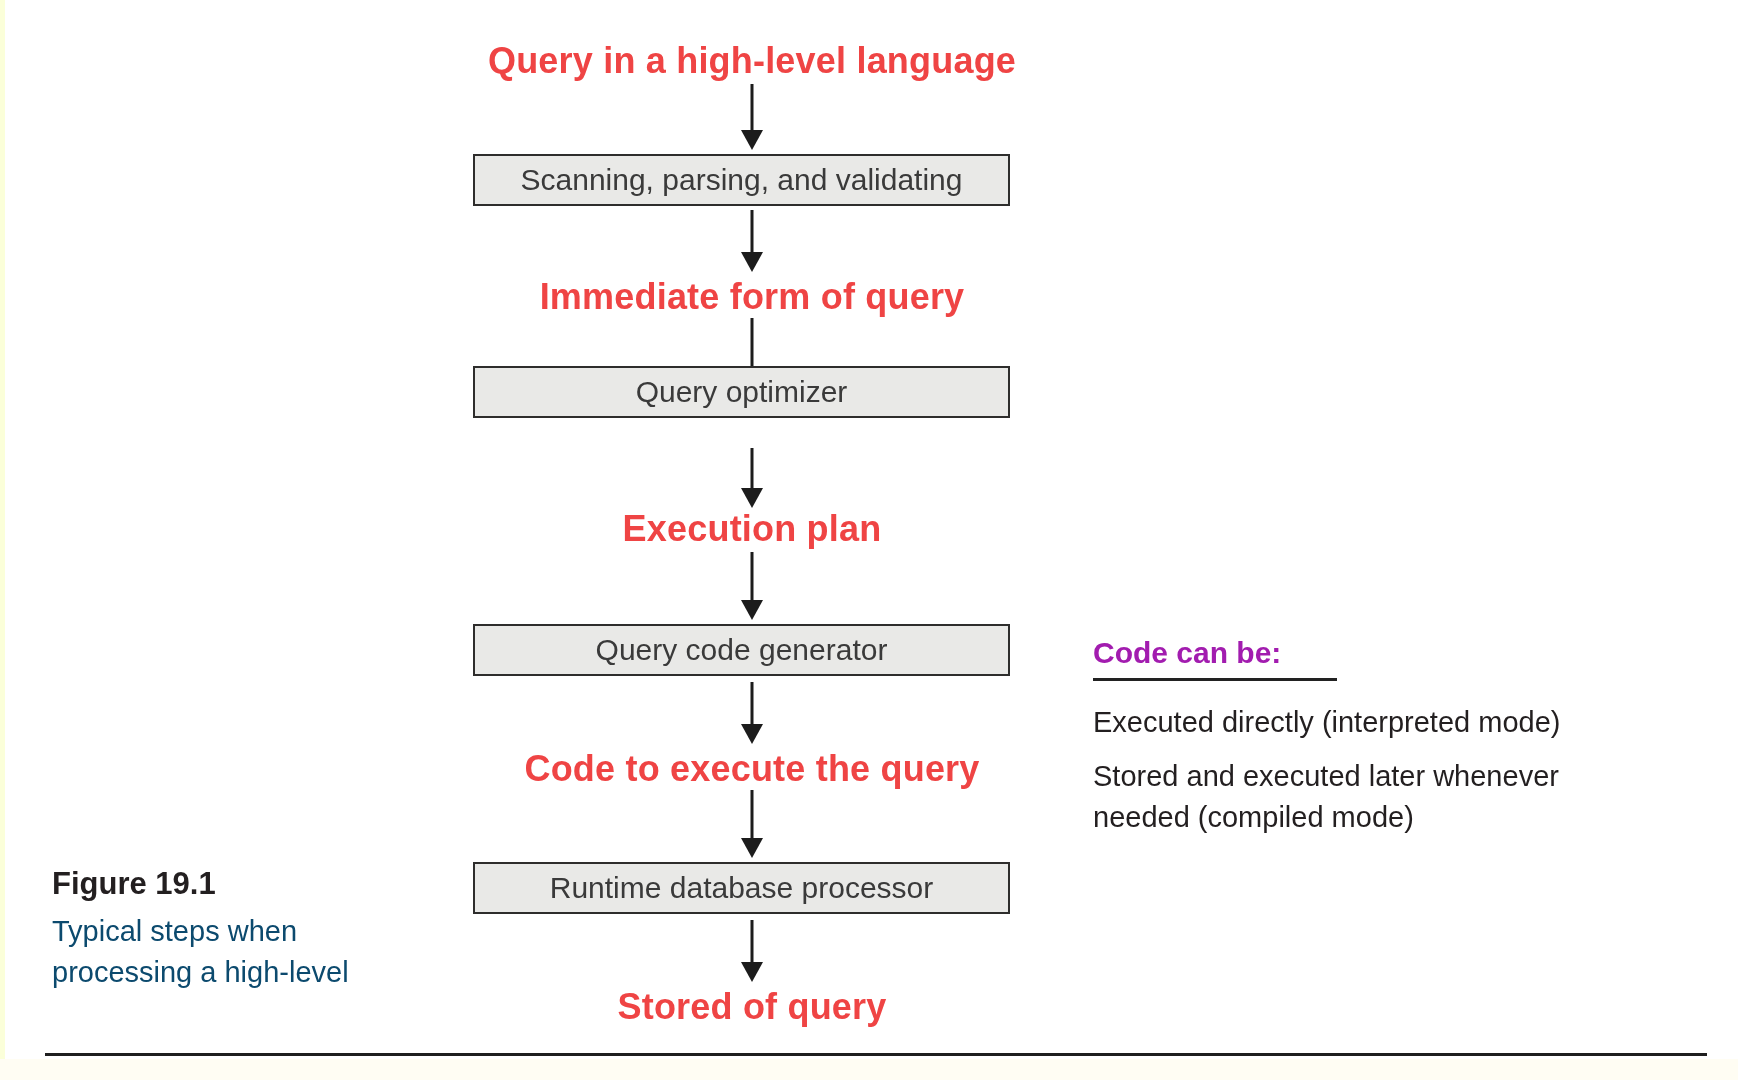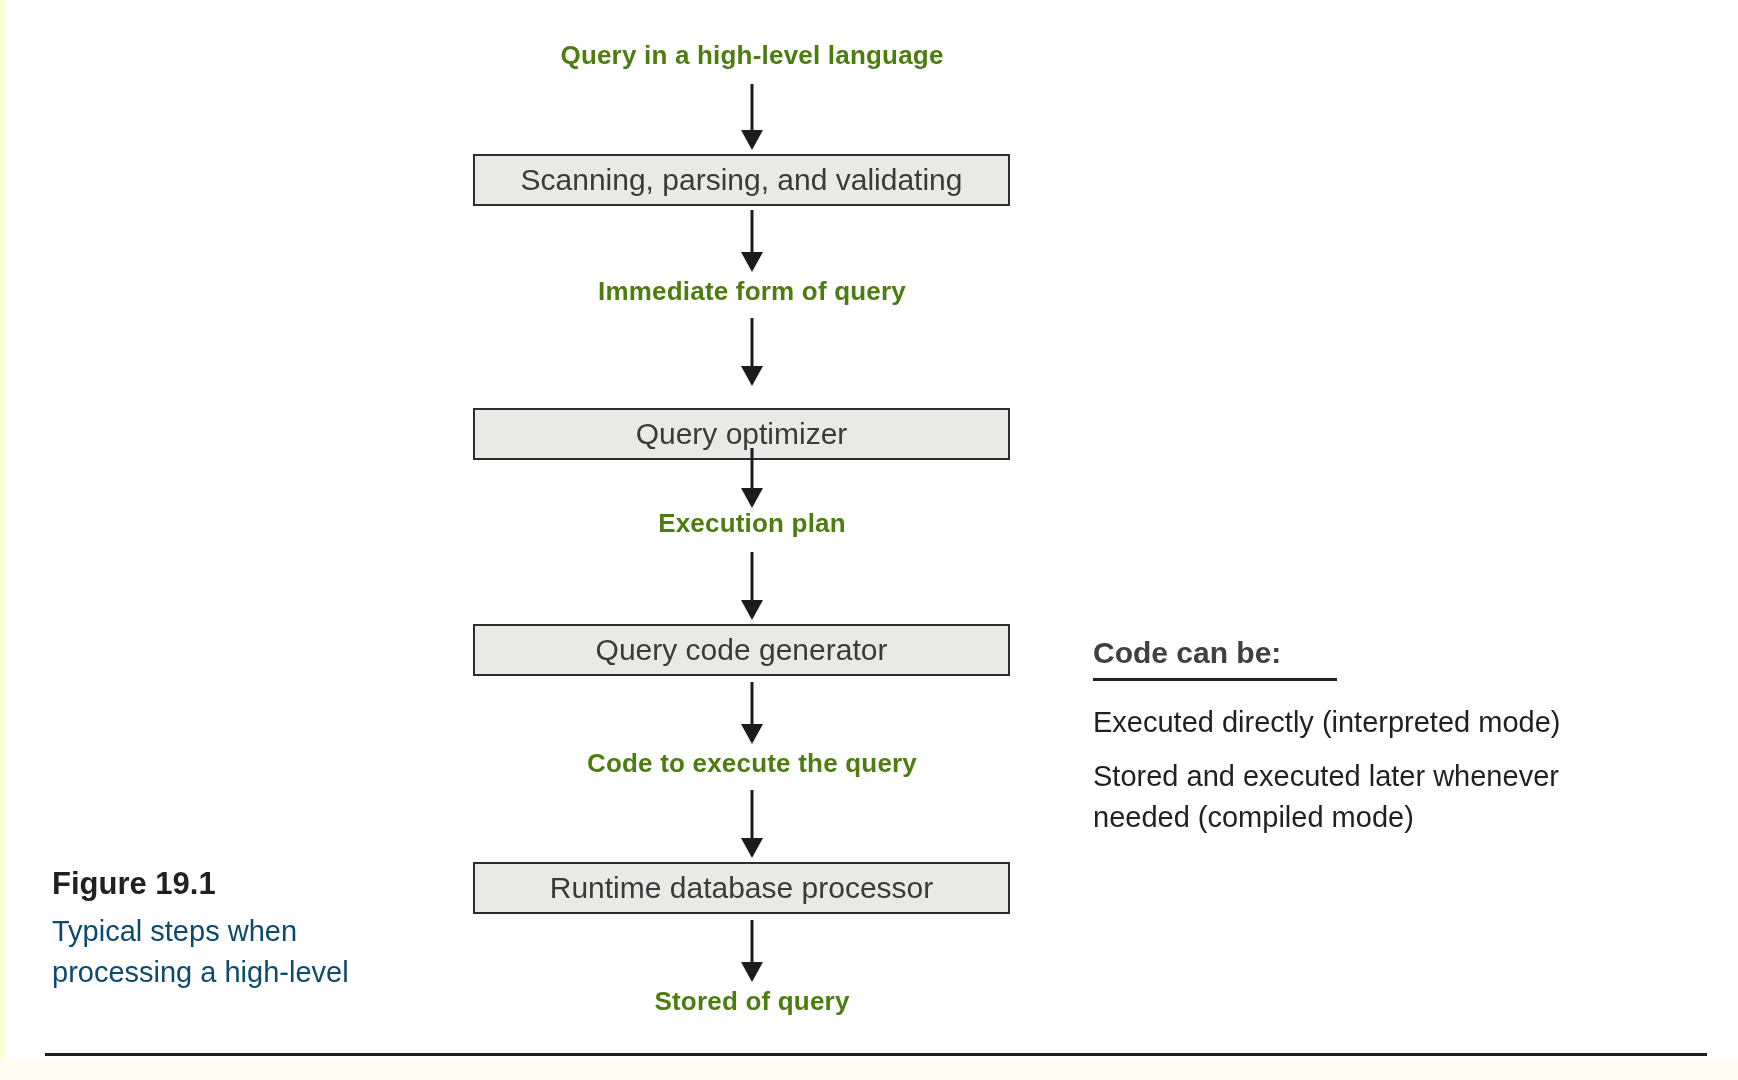--- a/index.html
+++ b/index.html
@@ -7,21 +7,21 @@
     width:1738px;height:1080px;position:relative;overflow:hidden;
     background:#ffffff;
     font-family:"Liberation Sans","DejaVu Sans",sans-serif;
     color:#231f20;
   }
   .edge-strip{position:absolute;left:0;top:0;width:5px;height:1080px;background:#fbffd9;}
   .bottom-strip{position:absolute;left:0;top:1059px;width:1738px;height:21px;background:#fffdf3;}
 
   .flow-label{
     position:absolute;left:402px;width:700px;text-align:center;
-    font-weight:700;font-size:26px;color:#4d7c0f;letter-spacing:.2px;
+    font-weight:700;font-size:36px;color:#ef4444;letter-spacing:.2px;
   }
   .flow-box{
     position:absolute;left:473px;width:537px;height:52px;
     background:#e9e9e7;border:2px solid #2e2d2c;box-sizing:border-box;
     display:flex;align-items:center;justify-content:center;
     font-size:30px;font-weight:400;color:#3a3a3a;
   }
   .arrow{
     position:absolute;left:740px;width:24px;
   }
@@ -31,21 +31,21 @@
   }
   .arrow .head{
     position:absolute;left:50%;transform:translateX(-50%);
     bottom:0;width:0;height:0;
     border-left:11px solid transparent;border-right:11px solid transparent;
     border-top:20px solid #1c1c1c;
   }
 
   .side-note{position:absolute;left:1093px;top:636px;width:540px;}
   .side-note .heading{
-    font-size:30px;font-weight:700;color:#404040;
+    font-size:30px;font-weight:700;color:#a21caf;
   }
   .side-note .heading span{
     display:inline-block;width:244px;padding-bottom:8px;
     border-bottom:3px solid #222;box-sizing:border-box;
   }
   .side-note .line1{margin:22px 0 0 0;font-size:29px;line-height:1.35;}
   .side-note .line2{margin:14px 0 0 0;font-size:29px;line-height:1.42;width:505px;}
 
   .caption{position:absolute;left:52px;top:858px;width:360px;}
   .caption .fig-num{font-size:31px;font-weight:700;margin-bottom:9px;margin-top:8px;}
@@ -73,21 +73,21 @@
   <div class="head"></div>
 </div>
 
 <div class="flow-label" style="top:276px">Immediate form of query</div>
 
 <div class="arrow" style="top:318px;height:68px">
   <div class="shaft"></div>
   <div class="head"></div>
 </div>
 
-<div class="flow-box" style="top:408px">Query optimizer</div>
+<div class="flow-box" style="top:366px">Query optimizer</div>
 
 <div class="arrow" style="top:448px;height:60px">
   <div class="shaft"></div>
   <div class="head"></div>
 </div>
 
 <div class="flow-label" style="top:508px">Execution plan</div>
 
 <div class="arrow" style="top:552px;height:68px">
   <div class="shaft"></div>

